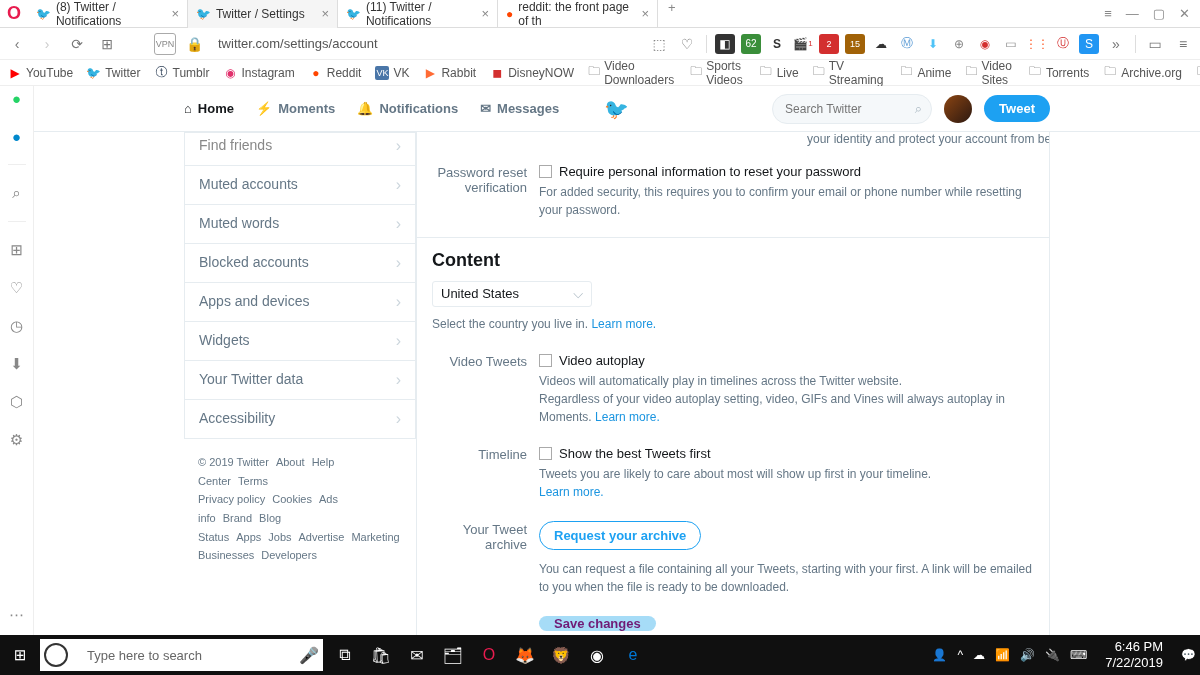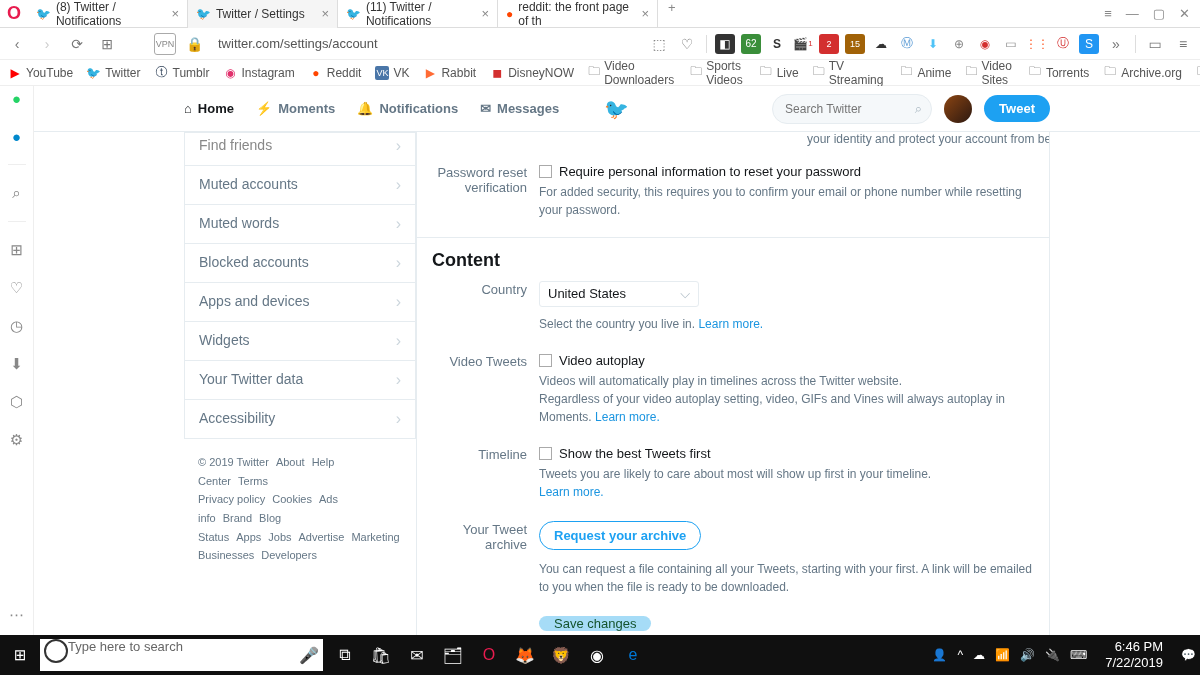--- a/index.html
+++ b/index.html
@@ -46,24 +46,24 @@
 .sec-h{font-size:18px;font-weight:bold;color:#14171a;padding:12px 15px 0}
 .row{display:flex;padding:10px 15px;gap:12px}
 .row-l{width:95px;text-align:right;color:#657786;font-size:13px;padding-top:1px;flex-shrink:0}
 .row-r{flex:1}
 .cb-line{display:flex;align-items:center;gap:7px;color:#14171a;font-size:13px;margin-bottom:4px}
 .cb{width:13px;height:13px;border:1px solid #aaa;display:inline-block}
 .hint{color:#657786;font-size:12px;line-height:1.5}
 .lnk{color:#1b95e0}
 .sel{width:160px;border:1px solid #e6ecf0;border-radius:3px;padding:4px 8px;font-size:13px;background:#fff;color:#14171a;display:flex;justify-content:space-between;align-items:flex-start}
 .btn-o{border:1px solid #1da1f2;color:#1da1f2;background:#fff;border-radius:16px;padding:6px 14px;font-size:13px;font-weight:bold;display:inline-block}
-.btn-save{background:#a6dcf7;color:#14532d;border-radius:16px;padding:0 15px;font-size:13px;font-weight:normal;display:inline-block}
+.btn-save{background:#a6dcf7;color:#701a75;border-radius:16px;padding:0 15px;font-size:13px;font-weight:bold;display:inline-block}
 .tb{position:absolute;left:0;right:0;bottom:0;height:40px;background:#101010;display:flex;align-items:center;color:#fff}
 .tb-win{width:40px;height:40px;display:flex;align-items:center;justify-content:center;font-size:15px}
-.tb-search{display:flex;background:#fff;height:32px;width:255px;color:#666;font-size:13px;gap:0;padding-left:4px;margin:4px 0}
+.tb-search{display:flex;align-items:center;background:#fff;height:32px;width:255px;color:#666;font-size:13px;gap:19px;padding-left:4px;margin:4px 0}
 .tb-search .o{width:24px;height:24px;border:2px solid #333;border-radius:50%}
 .tb-apps{display:flex;gap:0;margin-left:4px}
 .tb-app{width:36px;height:40px;display:flex;align-items:center;justify-content:center;font-size:16px}
 .tb-tray{margin-left:auto;display:flex;align-items:center;gap:10px;padding-right:4px;font-size:12px}
 .tb-clock{text-align:right;font-size:13px;line-height:1.25;padding:0 8px}
 </style>
 </head>
 <body>
 
 <div class="bt">
@@ -301,21 +301,20 @@
               <span class="cb"></span>
               <span>Require personal information to reset your password</span>
             </div>
 <div class="hint">For added security, this requires you to confirm your email or phone number while resetting your password.</div>
 </div>
 </div>
 
 <div class="sec-h">Content</div>
 
 <div class="row">
-<div class="row-l">Country</div>
 <div class="row-r">
 <div class="sel">
               <span>United States</span>
               <span style="color:#aab8c2">⌵</span>
             </div>
 <div class="hint" style="margin-top:8px"><span>Select the country you live in.</span> <span class="lnk">Learn more.</span></div>
 </div>
 </div>
 
 <div class="row">

